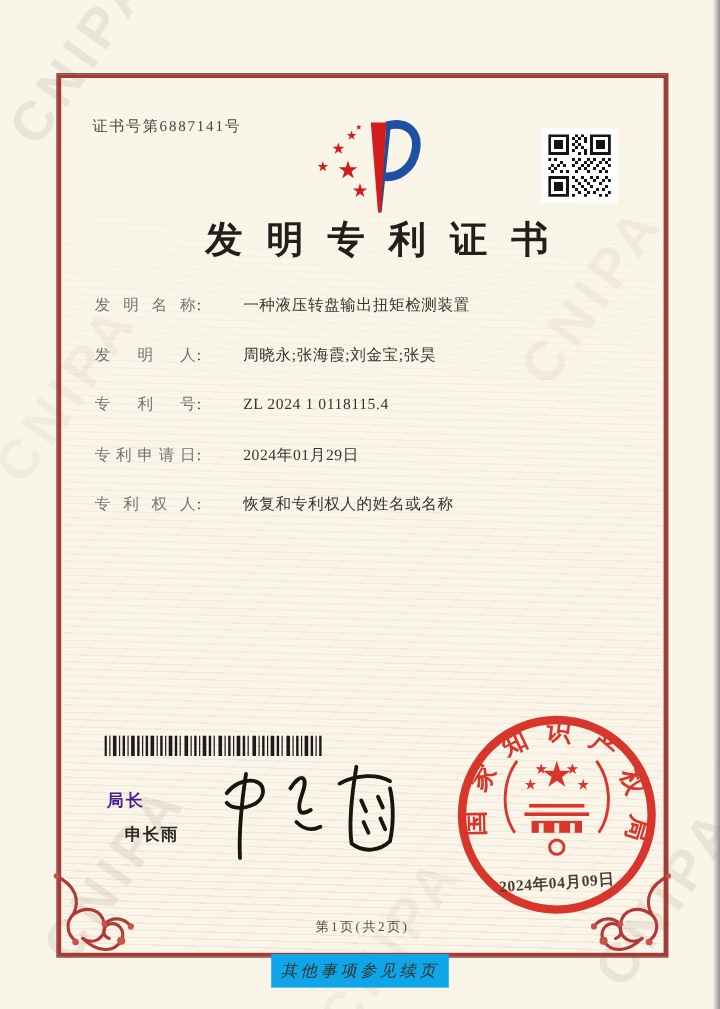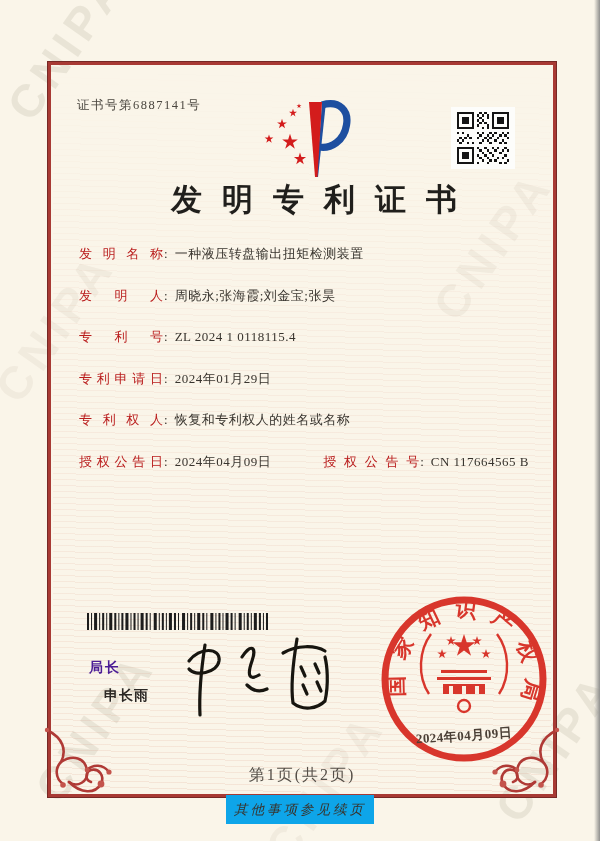--- a/index.html
+++ b/index.html
@@ -30,37 +30,37 @@
   
   .cert-no{position:absolute;left:26px;top:32px;font-size:12.5px;letter-spacing:1.5px;color:#4a463f;z-index:2;text-align:center;}
   .logo{position:absolute;left:50%;top:34px;transform:translateX(-50%);width:100px;height:80px;z-index:2;}
   .qr-patch{position:absolute;left:400px;top:42px;width:64px;height:62px;background:#fdfdfb;
     display:flex;align-items:center;justify-content:center;z-index:2;}
   .qr{width:52px;height:52px;}
   .title{position:absolute;left:0;top:114px;width:100%;text-align:center;
     font-size:31px;font-weight:bold;color:#201f1c;letter-spacing:20px;text-indent:20px;z-index:2;padding-left:12px;}
   .fields{position:absolute;left:28px;top:180px;right:24px;z-index:2;}
   .frow{margin-bottom:23.5px;font-size:13px;color:#38342e;white-space:nowrap;}
-  .flabel{display:inline-block;width:84px;text-align-last:justify;text-align:justify;color:#b91c1c;}
+  .flabel{display:inline-block;width:84px;text-align-last:justify;text-align:justify;color:#737373;}
   .flabel.w2{width:96px;}
   .colon{margin:0 7px 0 1px;}
-  .fvalue{letter-spacing:.5px;}
+  .fvalue{letter-spacing:.5px;margin-left:28px;}
   .fgroup2{margin-left:52px;}
   .paras{position:absolute;left:22px;top:428px;width:460px;z-index:2;
     font-size:12px;line-height:19px;letter-spacing:1.1px;color:#46403a;font-style:italic;}
   .paras p{margin:0 0 6px 0;text-indent:2em;}
   .barcode{position:absolute;left:36px;top:548px;width:182px;height:17px;z-index:2;}
   .sig-title{position:absolute;left:38px;top:594px;font-size:14px;font-weight:600;color:#4c1d95;z-index:2;letter-spacing:2px;}
   .sig-name{position:absolute;left:53px;top:622px;font-size:14px;font-weight:600;color:#2c2825;z-index:2;letter-spacing:1px;}
   .signature{position:absolute;left:128px;top:566px;width:160px;height:92px;z-index:2;}
   .seal{position:absolute;left:328px;top:529px;width:170px;height:170px;z-index:4;opacity:.93;}
   .seal-date{position:absolute;left:6px;bottom:19px;width:158px;text-align:center;
     font-size:13px;font-weight:600;color:#3e332a;transform:rotate(-4deg);letter-spacing:.5px;}
   .page-num{position:absolute;left:0;top:700px;width:100%;text-align:center;
-    font-size:16px;color:#554f48;letter-spacing:2px;z-index:2;}
+    font-size:11px;color:#554f48;letter-spacing:2px;z-index:2;}
   .cont-strip{position:absolute;left:50%;top:795px;transform:translateX(-50%);
     background:#0ea5e9;padding:5px 8px;z-index:2;}
   .cont-strip span{font-size:13.5px;font-style:italic;letter-spacing:3px;color:#39332c;}
 </style>
 </head>
 <body>
 
 <span class="wm" style="left:-18px;top:18px;">CNIPA</span>
 <span class="wm light" style="left:408px;top:218px;">CNIPA</span>
 <span class="wm light" style="left:-30px;top:300px;">CNIPA</span>
@@ -149,23 +149,20 @@
       <span class="flabel">发明人</span><span class="colon">:</span><span class="fvalue">周晓永;张海霞;刘金宝;张昊</span>
     </div>
     <div class="frow">
       <span class="flabel">专利号</span><span class="colon">:</span><span class="fvalue">ZL 2024 1 0118115.4</span>
     </div>
     <div class="frow">
       <span class="flabel">专利申请日</span><span class="colon">:</span><span class="fvalue">2024年01月29日</span>
     </div>
     <div class="frow">
       <span class="flabel">专利权人</span><span class="colon">:</span><span class="fvalue">恢复和专利权人的姓名或名称</span>
-    </div>
-    <div class="frow">
-      <span class="flabel">授权公告日</span><span class="colon">:</span><span class="fvalue">2024年04月09日</span><span class="fgroup2"><span class="flabel w2">授权公告号</span><span class="colon">:</span><span class="fvalue">CN 117664565 B</span></span>
     </div>
   </div>
 
 
   <svg class="barcode" viewBox="0 0 180 16" preserveAspectRatio="none">
     <path fill="#1c1c1c" d="M0 0h2v16H0z M4 0h1v16H4z M7 0h3v16H7z M12 0h1v16h-1z M15 0h2v16h-2z M19 0h1v16h-1z M22 0h3v16h-3z M27 0h2v16h-2z M31 0h1v16h-1z M34 0h2v16h-2z M38 0h3v16h-3z M43 0h1v16h-1z M46 0h2v16h-2z M50 0h1v16h-1z M53 0h3v16h-3z M58 0h2v16h-2z M62 0h1v16h-1z M66 0h3v16h-3z M71 0h1v16h-1z M74 0h2v16h-2z M78 0h1v16h-1z M81 0h3v16h-3z M86 0h2v16h-2z M90 0h1v16h-1z M94 0h3v16h-3z M99 0h1v16h-1z M102 0h2v16h-2z M106 0h1v16h-1z M109 0h3v16h-3z M114 0h2v16h-2z M118 0h1v16h-1z M122 0h3v16h-3z M127 0h1v16h-1z M130 0h2v16h-2z M134 0h1v16h-1z M137 0h3v16h-3z M142 0h2v16h-2z M146 0h1v16h-1z M150 0h3v16h-3z M155 0h1v16h-1z M158 0h2v16h-2z M162 0h1v16h-1z M165 0h3v16h-3z M170 0h2v16h-2z M174 0h1v16h-1z M177 0h2v16h-2z"></path>
   </svg>
 
   <div class="sig-title">局长</div>
   <div class="sig-name">申长雨</div>

